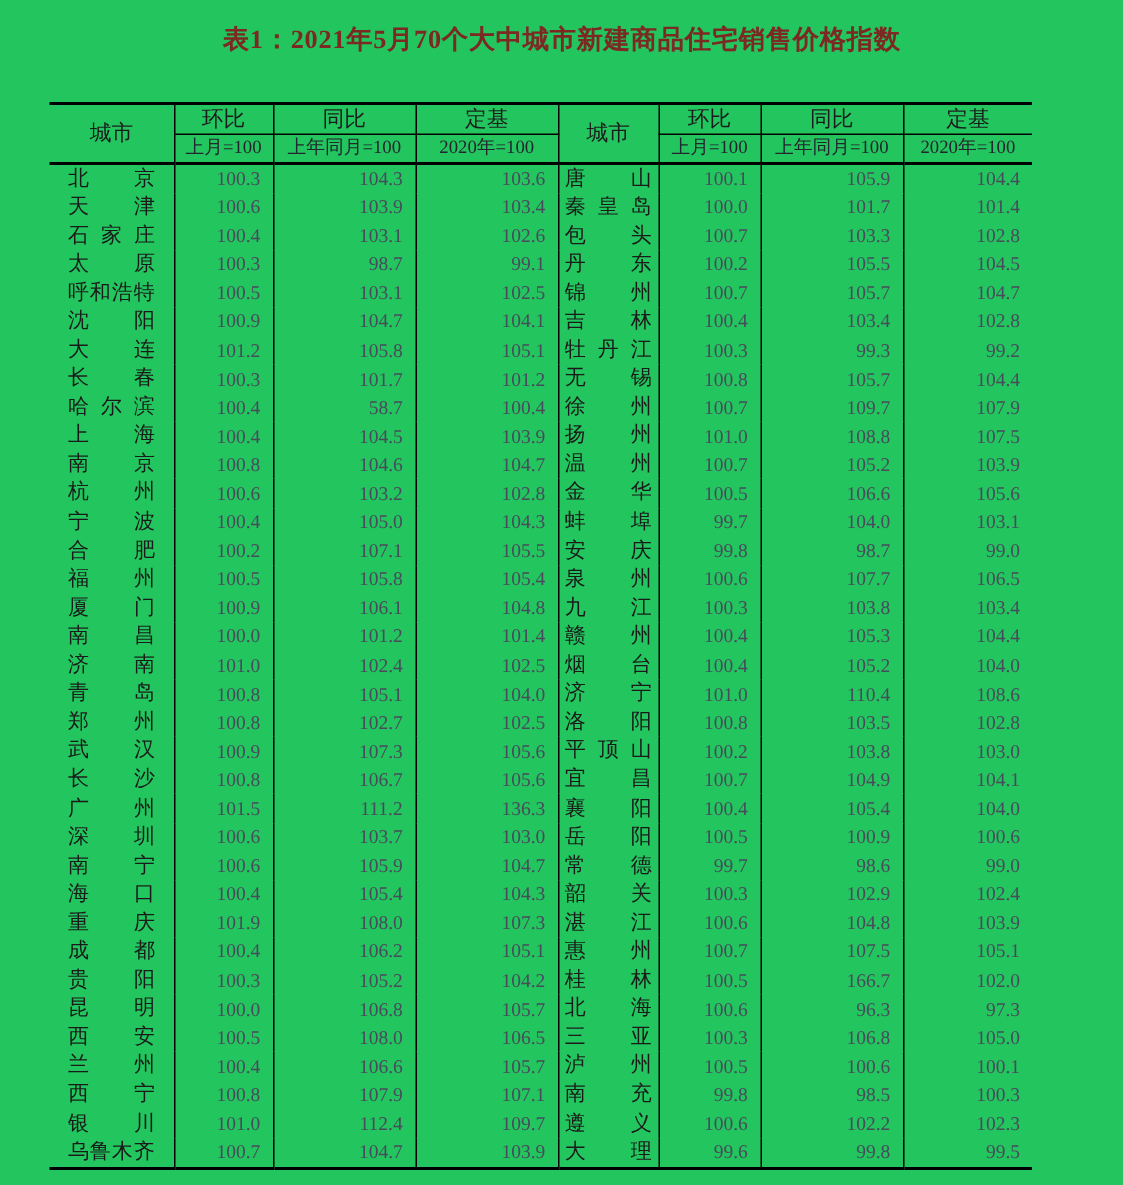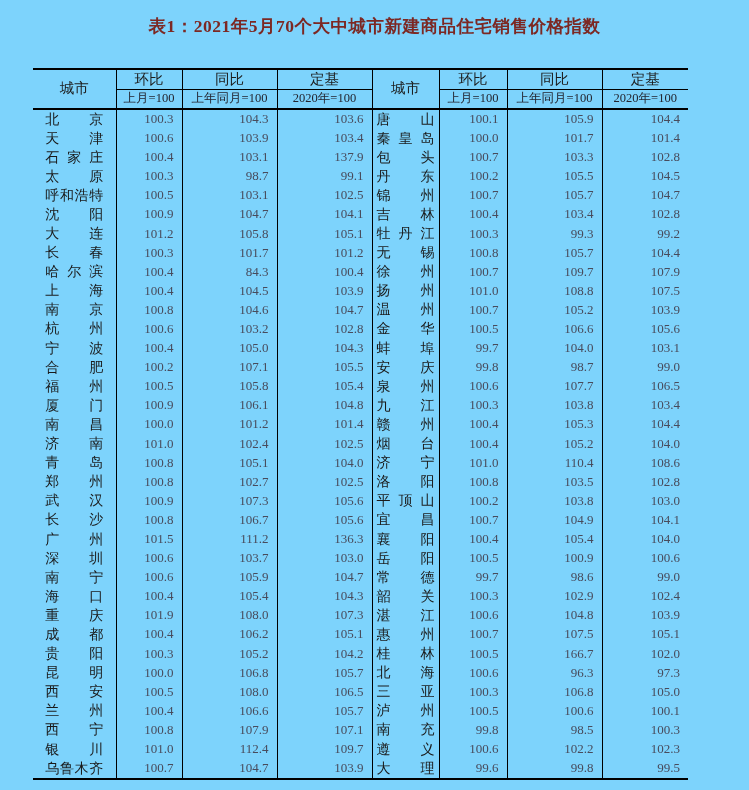--- a/index.html
+++ b/index.html
@@ -1,18 +1,18 @@
 <!DOCTYPE html>
 <html><head>
 <meta charset="utf-8">
 <style>
   * { margin:0; padding:0; box-sizing:border-box; }
   html,body { width:749px; height:790px; background:#ffffff; overflow:hidden;
     font-family:"Liberation Serif","DejaVu Serif",serif; }
-  .page { position:relative; width:749px; height:790px; background:#7dd3fc; }
+  .page { position:relative; width:749px; height:790px; background:#22c55e; }
   .title { position:absolute; top:14px; left:0; width:749px; text-align:center;
     font-size:17.5px; font-weight:bold; color:#7c2823; letter-spacing:0.5px; }
   table.idx { position:absolute; top:68px; left:33px; width:655px;
     border-collapse:collapse; table-layout:fixed;
     border-top:2px solid #000; }
   col.c-city-l{width:83px;} col.c-mom-l{width:66px;} col.c-yoy-l{width:95px;} col.c-base-l{width:95px;}
   col.c-city-r{width:67px;} col.c-mom-r{width:68px;} col.c-yoy-r{width:95px;} col.c-base-r{width:86px;}
   th, td { border-right:1px solid #000; font-weight:normal; color:#1c1c1c;
     vertical-align:middle; white-space:nowrap; overflow:hidden; }
   tr th:last-child, tr td:last-child { border-right:none; }
@@ -101,21 +101,21 @@
           <td class="num">101.4</td>
         </tr>
         <tr>
           <td class="city"><span class="cname">
               <span>石</span>
               <span>家</span>
               <span>庄</span>
             </span></td>
           <td class="num">100.4</td>
           <td class="num">103.1</td>
-          <td class="num">137.9</td>
+          <td class="num">102.6</td>
           <td class="city"><span class="cname">
               <span>包</span>
               <span>头</span>
             </span></td>
           <td class="num">100.7</td>
           <td class="num">103.3</td>
           <td class="num">102.8</td>
         </tr>
         <tr>
           <td class="city"><span class="cname">
@@ -200,21 +200,21 @@
           <td class="num">105.7</td>
           <td class="num">104.4</td>
         </tr>
         <tr>
           <td class="city"><span class="cname">
               <span>哈</span>
               <span>尔</span>
               <span>滨</span>
             </span></td>
           <td class="num">100.4</td>
-          <td class="num">84.3</td>
+          <td class="num">58.7</td>
           <td class="num">100.4</td>
           <td class="city"><span class="cname">
               <span>徐</span>
               <span>州</span>
             </span></td>
           <td class="num">100.7</td>
           <td class="num">109.7</td>
           <td class="num">107.9</td>
         </tr>
         <tr>

